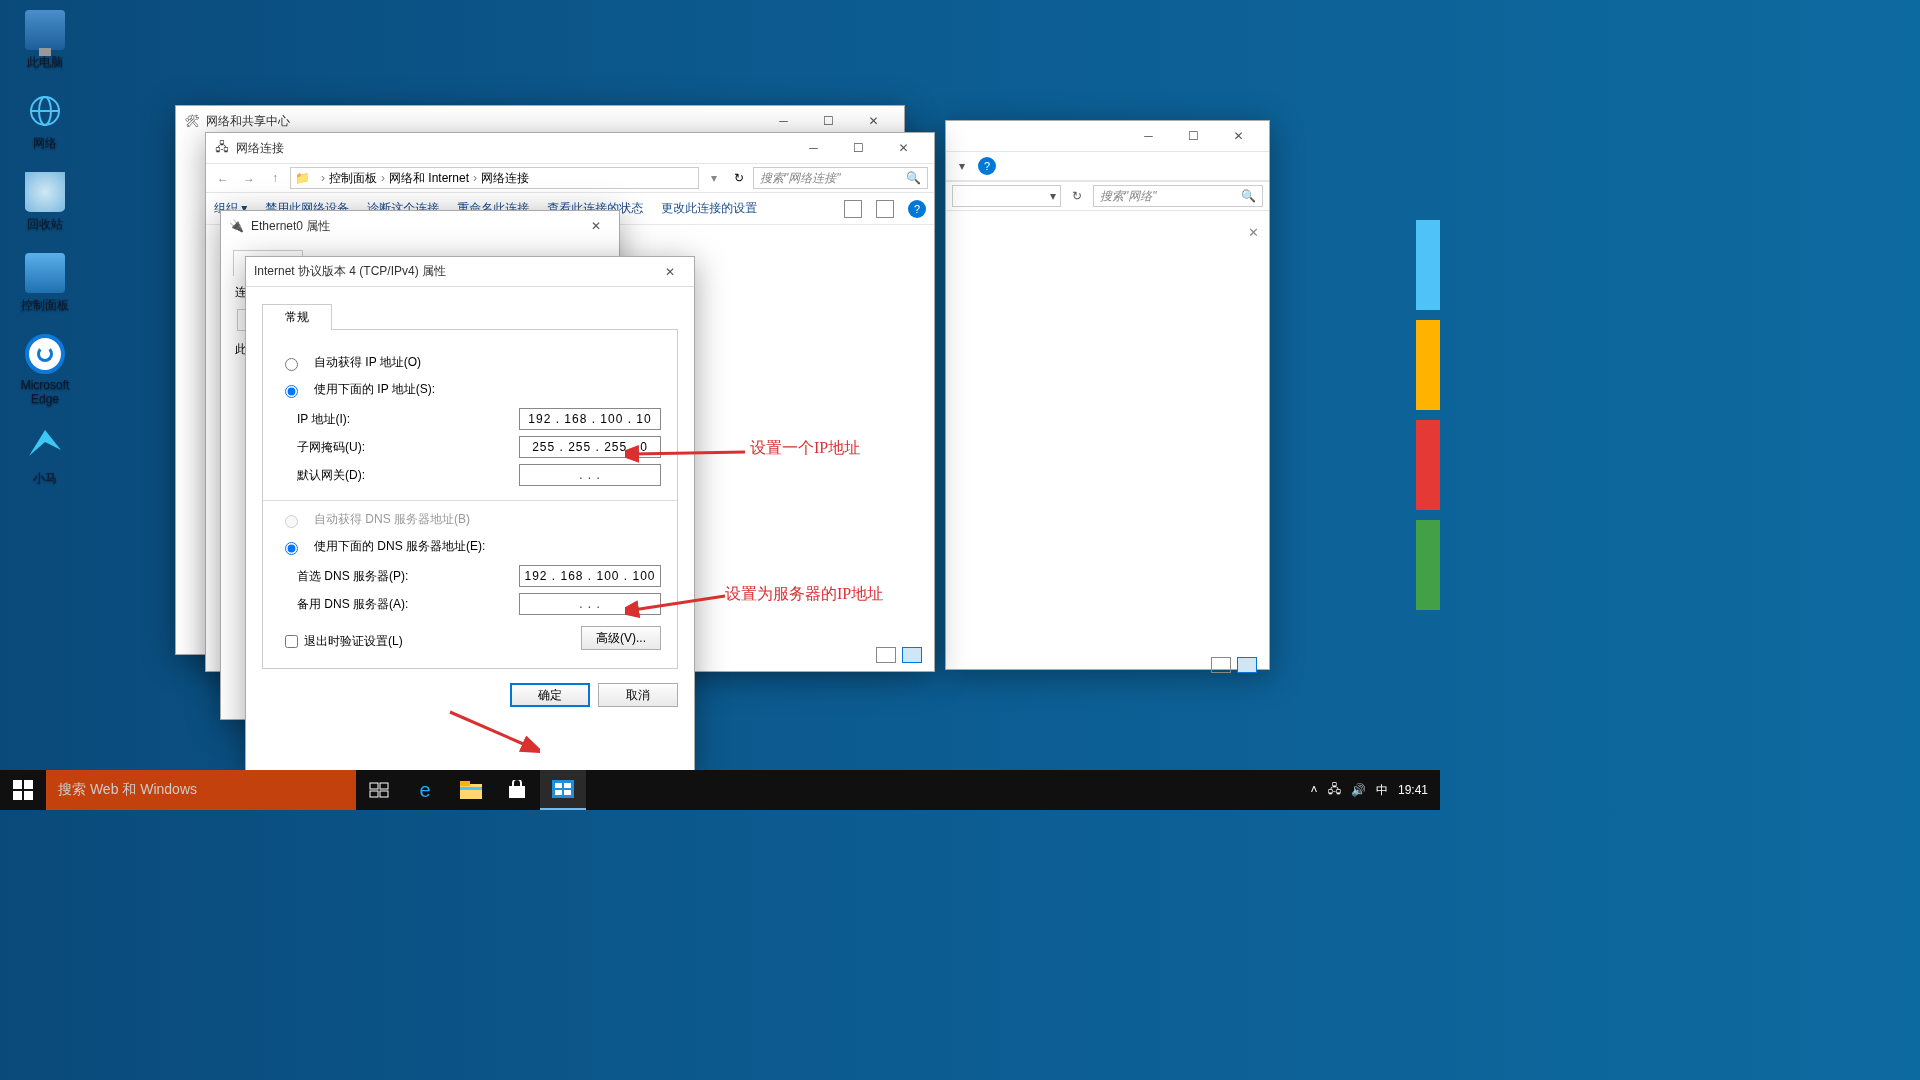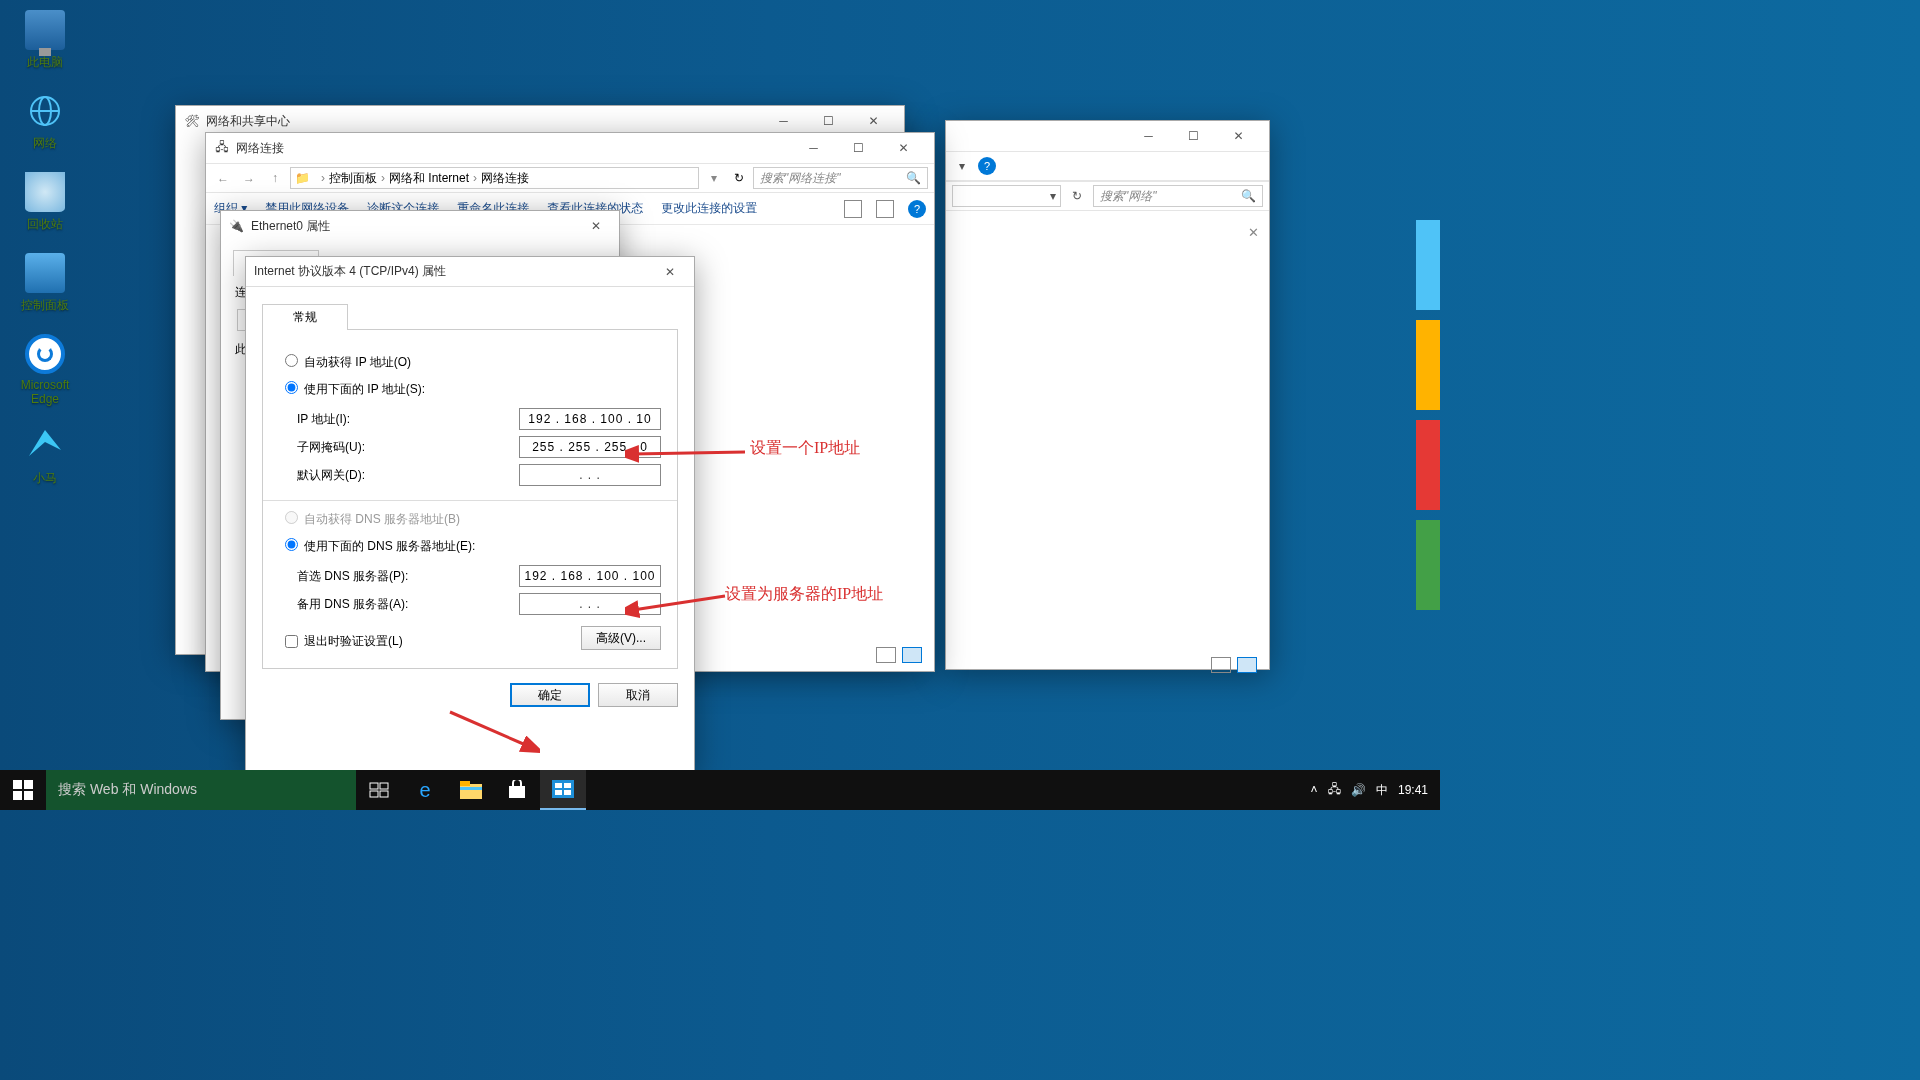--- a/index.html
+++ b/index.html
@@ -1,20 +1,20 @@
 <!DOCTYPE html>
 <html><head>
 <meta charset="utf-8">
 <style>
   * { margin: 0; padding: 0; box-sizing: border-box; font-family: "Microsoft YaHei", "Segoe UI", Tahoma, sans-serif; font-size: 12px; }
   body { width: 1440px; height: 810px; background: linear-gradient(to right, #0a4a7a 0%, #0c5a8f 40%, #0d6aa0 100%); overflow: hidden; position: relative; }
 
   
   .desktop-icons { position: absolute; top: 10px; left: 10px; width: 80px; }
-  .desktop-icon { width: 70px; text-align: center; color: #4d7c0f; font-size: 12px; margin-bottom: 20px; cursor: pointer; text-shadow: 0 1px 2px rgba(0,0,0,.6);}
+  .desktop-icon { width: 70px; text-align: center; color: #0f172a; font-size: 12px; margin-bottom: 20px; cursor: pointer; text-shadow: 0 1px 2px rgba(0,0,0,.6);}
   .desktop-icon .ico { width: 40px; height: 40px; margin: 0 auto 4px; display: flex; align-items:center; justify-content:center; }
   .ico-pc { background: linear-gradient(#4a8fc9,#1c5e9a); border-radius:4px; position:relative;}
   .ico-pc::after{content:"";position:absolute;bottom:-6px;left:14px;width:12px;height:8px;background:#999;}
   .ico-net { color:#4fc3f7; }
   .ico-bin { background:radial-gradient(#d0e8f5,#7bb8e0);border-radius:0 0 6px 6px / 0 0 4px 4px; }
   .ico-panel{background:linear-gradient(#5ab0ea,#2070b0);border-radius:4px;}
   .ico-edge { background:#fff;border-radius:50%;border:4px solid #0d7ad9;position:relative;}
   .ico-edge::after{content:"";position:absolute;top:8px;left:8px;right:8px;bottom:8px;border-radius:50%;border:3px solid #0d7ad9;border-top-color:transparent;}
   .ico-xm{ color:#3cc7f5;}
 
@@ -53,31 +53,31 @@
   .tb-item{cursor:pointer;white-space:nowrap;}
   .tb-right{margin-left:auto;display:flex;gap:14px;align-items:center;}
   .tb-ico{width:18px;height:18px;display:inline-block;border:1px solid #888;cursor:pointer;}
   .tb-help{width:18px;height:18px;border-radius:50%;background:#0078d7;color:#fff;display:inline-flex;align-items:center;justify-content:center;font-size:11px;cursor:pointer;}
 
   
   #win4 { left:220px; top:210px; width:400px; height:510px; background:#fff;}
   #win4 .win-title{background:#fff;}
   #win4 .body{padding:8px 12px;}
   .tab-strip{border-bottom:1px solid #ccc;display:flex;}
-  .tab-btn{padding:4px 30px;border:1px solid #ccc;border-bottom:none;background:#fff;position:relative;top:1px;cursor:pointer;}
+  .tab-btn{padding:4px 22px;border:1px solid #ccc;border-bottom:none;background:#fff;position:relative;top:1px;cursor:pointer;}
   .label-row{margin:8px 2px;font-size:12px;}
 
   
   #win5 { left:245px; top:256px; width:450px; height:517px;}
   #win5 .win-title{border-bottom:1px solid #ddd;}
   #win5 .body{padding:10px 16px 12px;}
   .tab-container{margin-top:6px;}
   .tab-panel{border:1px solid #ccc;border-top:none;padding:14px 16px 18px;}
   .desc-text{font-size:12px;line-height:1.65;margin-bottom:18px;}
-  .radio-row{display:flex;align-items:flex-start;gap:6px;margin:10px 0 10px 6px;font-size:12px;}
+  .radio-row{display:flex;align-items:flex-end;gap:16px;margin:10px 0 10px 6px;font-size:12px;}
   .radio-row input{margin:0;}
   .field-row{display:flex;align-items:center;margin:6px 0 6px 18px;}
   .field-label{width:190px;font-size:12px;}
   .ip-box{width:145px;height:22px;border:1px solid #888;display:flex;align-items:center;justify-content:center;font-size:12px;letter-spacing:1px;background:#fff;cursor:text;margin-left:36px;}
   .ip-box.empty{color:#333;}
   .groupline{border-top:1px solid #ddd;margin:14px -16px 2px;}
   .check-row{display:flex;align-items:center;gap:6px;margin:18px 0 0 6px;}
   .btn-adv-row{display:flex;justify-content:flex-end;margin-top:-24px;}
   .btn{min-width:80px;height:24px;border:1px solid #adadad;background:linear-gradient(#fdfdfd,#e9e9e9);cursor:pointer;padding:0 8px;font-size:12px;}
   .btn.primary{border:2px solid #0078d7;}
@@ -97,21 +97,21 @@
 
   
   .watermark{position:absolute;right:8px;bottom:16px;color:#fff;opacity:.55;font-size:12px;display:flex;align-items:center;gap:4px;}
   .watermark .wm-icon{width:24px;height:24px;border-radius:50%;border:1px solid #fff;display:flex;align-items:center;justify-content:center;font-size:12px;}
 
   
   .taskbar{position:absolute;left:0;right:0;bottom:0;height:40px;background:#101010;display:flex;align-items:center;color:#fff;}
   .tb-start{width:46px;height:40px;display:flex;align-items:center;justify-content:center;cursor:pointer;}
   .win-logo{display:grid;grid-template-columns:9px 9px;grid-template-rows:9px 9px;gap:2px;}
   .win-logo span{background:#fff;}
-  .tb-search{width:310px;height:40px;display:flex;align-items:center;padding:16px 12px;background:#14532d;color:#ccc;font-size:14px;cursor:text;}
+  .tb-search{width:310px;height:40px;display:flex;align-items:center;padding:16px 12px;background:#c2410c;color:#ccc;font-size:14px;cursor:text;}
   .tb-icons{display:flex;align-items:center;height:40px;}
   .tb-icon{width:46px;height:40px;display:flex;align-items:center;justify-content:center;cursor:pointer;}
   .tb-icon.active{border-bottom:2px solid #76b9ed;background:#2a2a2a;}
   .tb-tray{margin-left:auto;display:flex;align-items:center;gap:10px;padding:0 12px;font-size:12px;}
   .tb-clock{line-height:1.2;font-size:12px;text-align:center;}
   svg{display:block;}
 </style>
 </head>
 <body>
 

